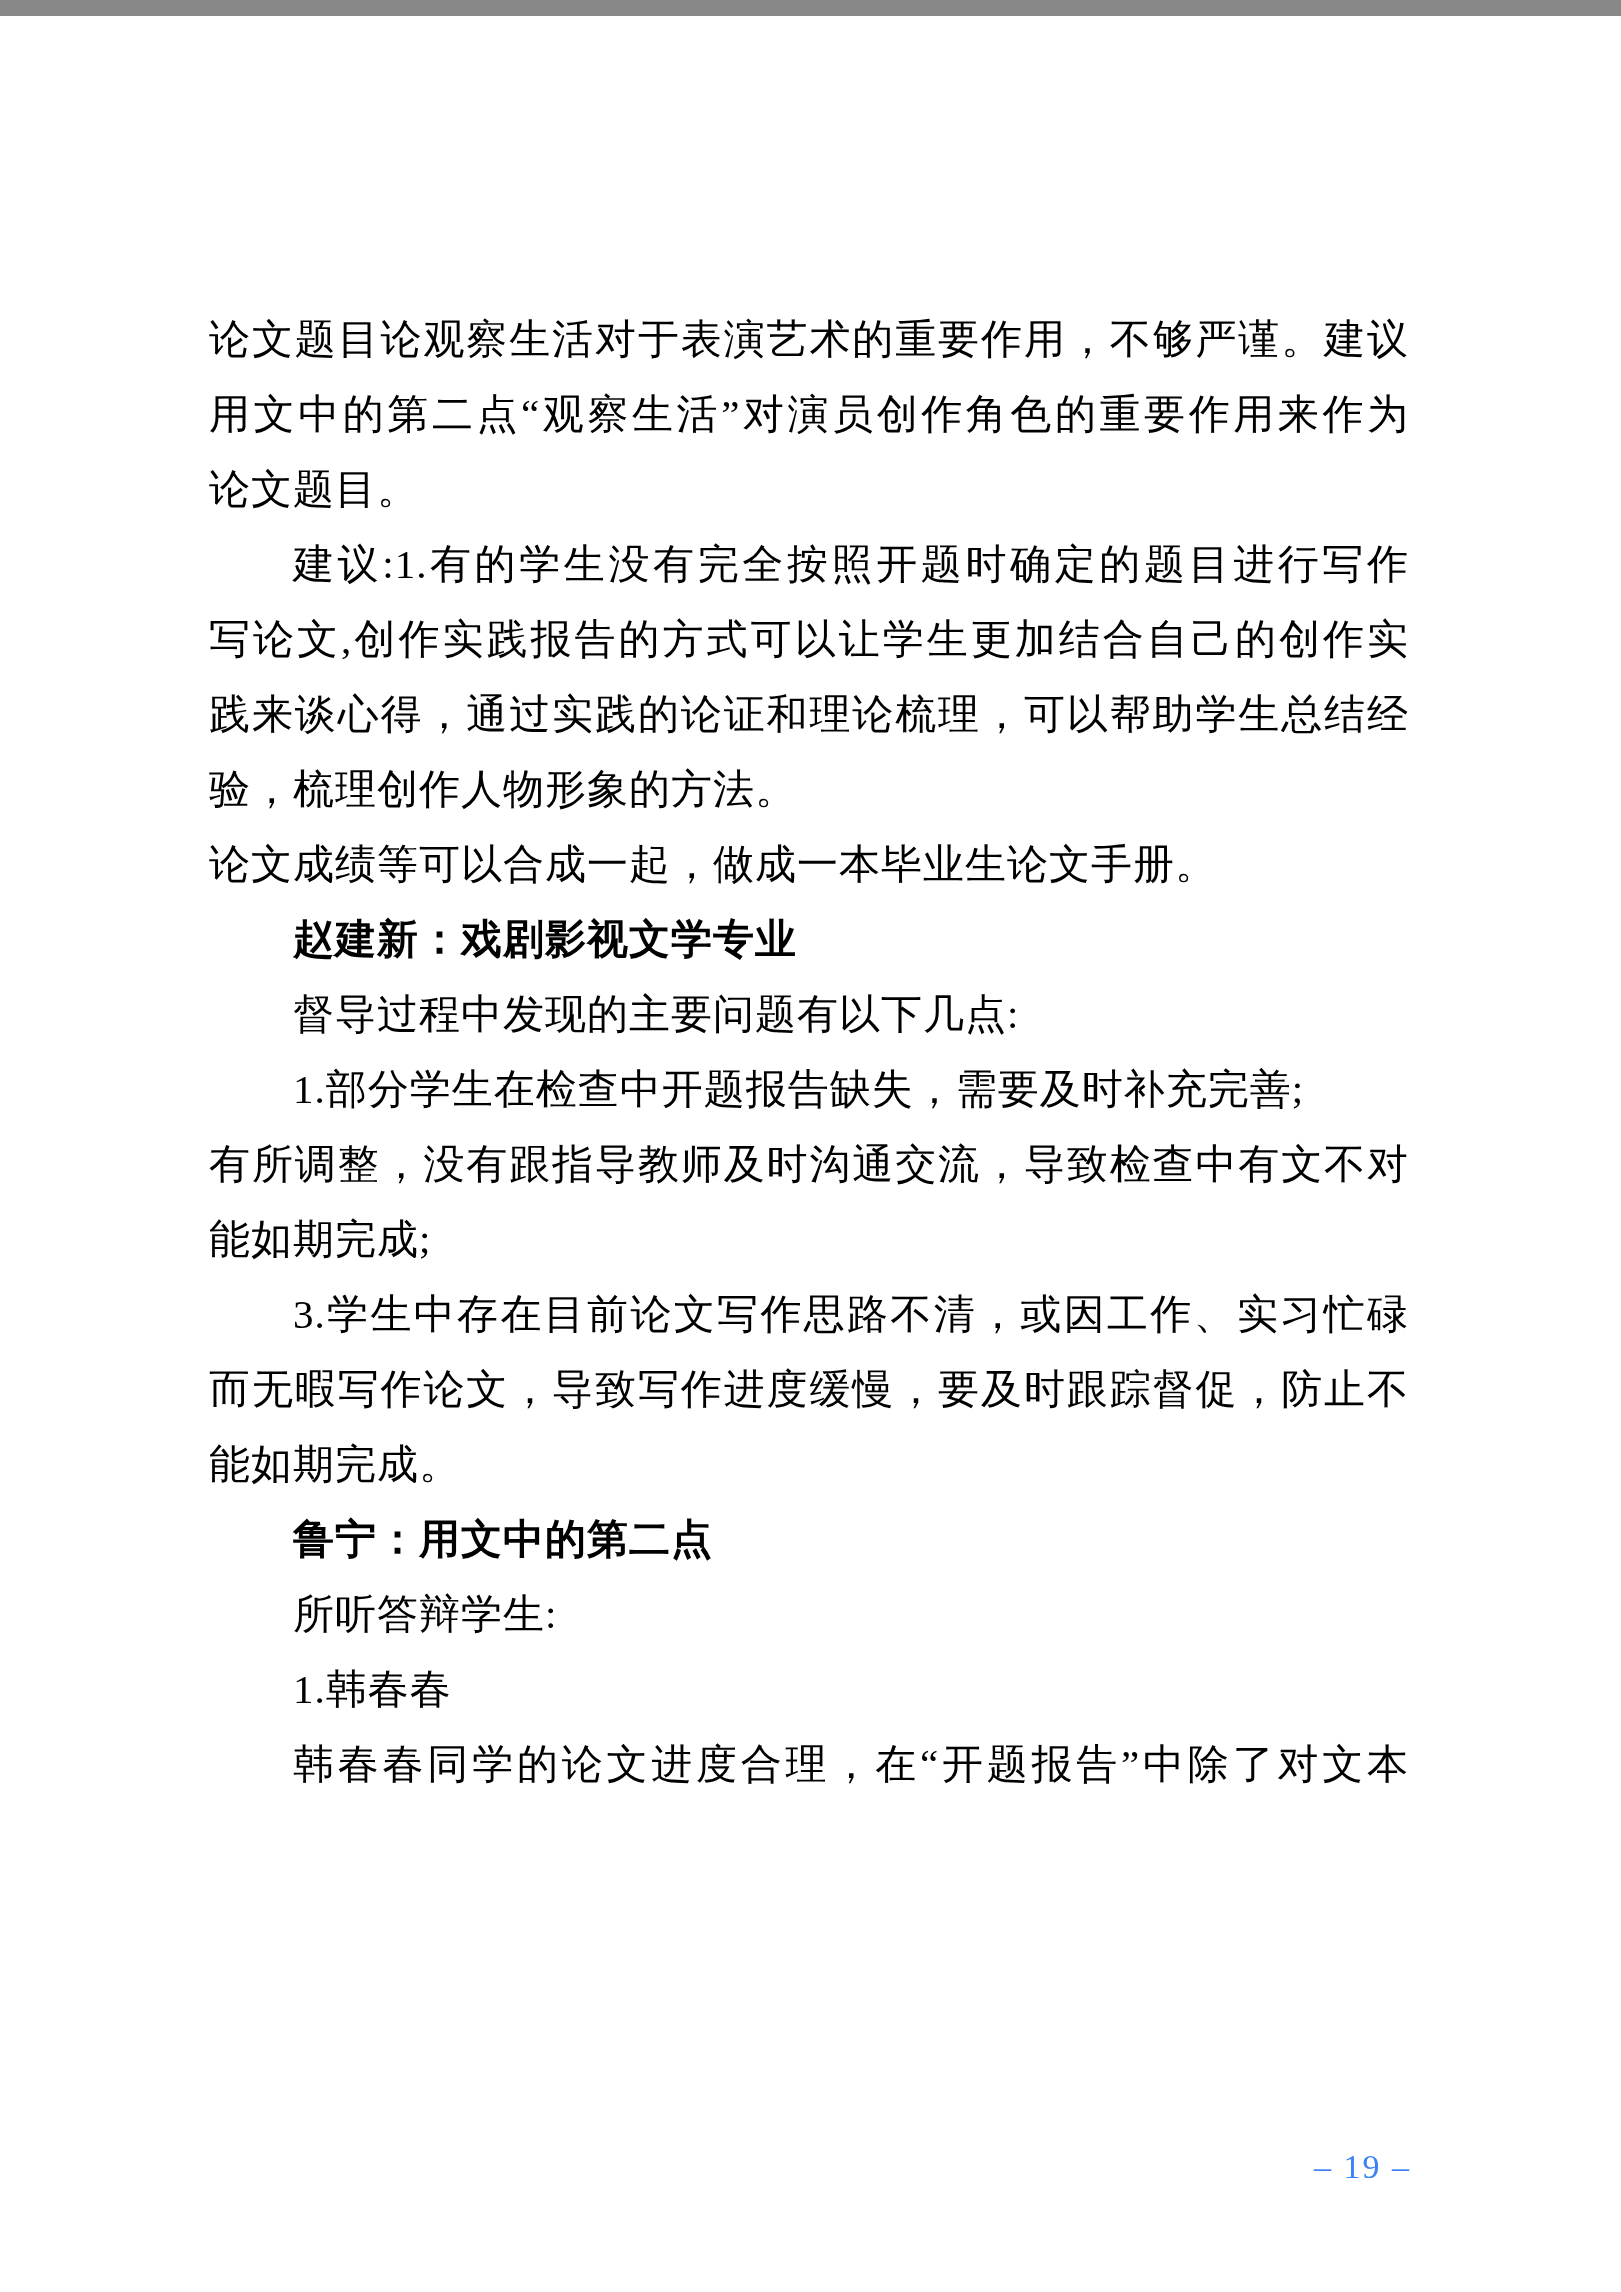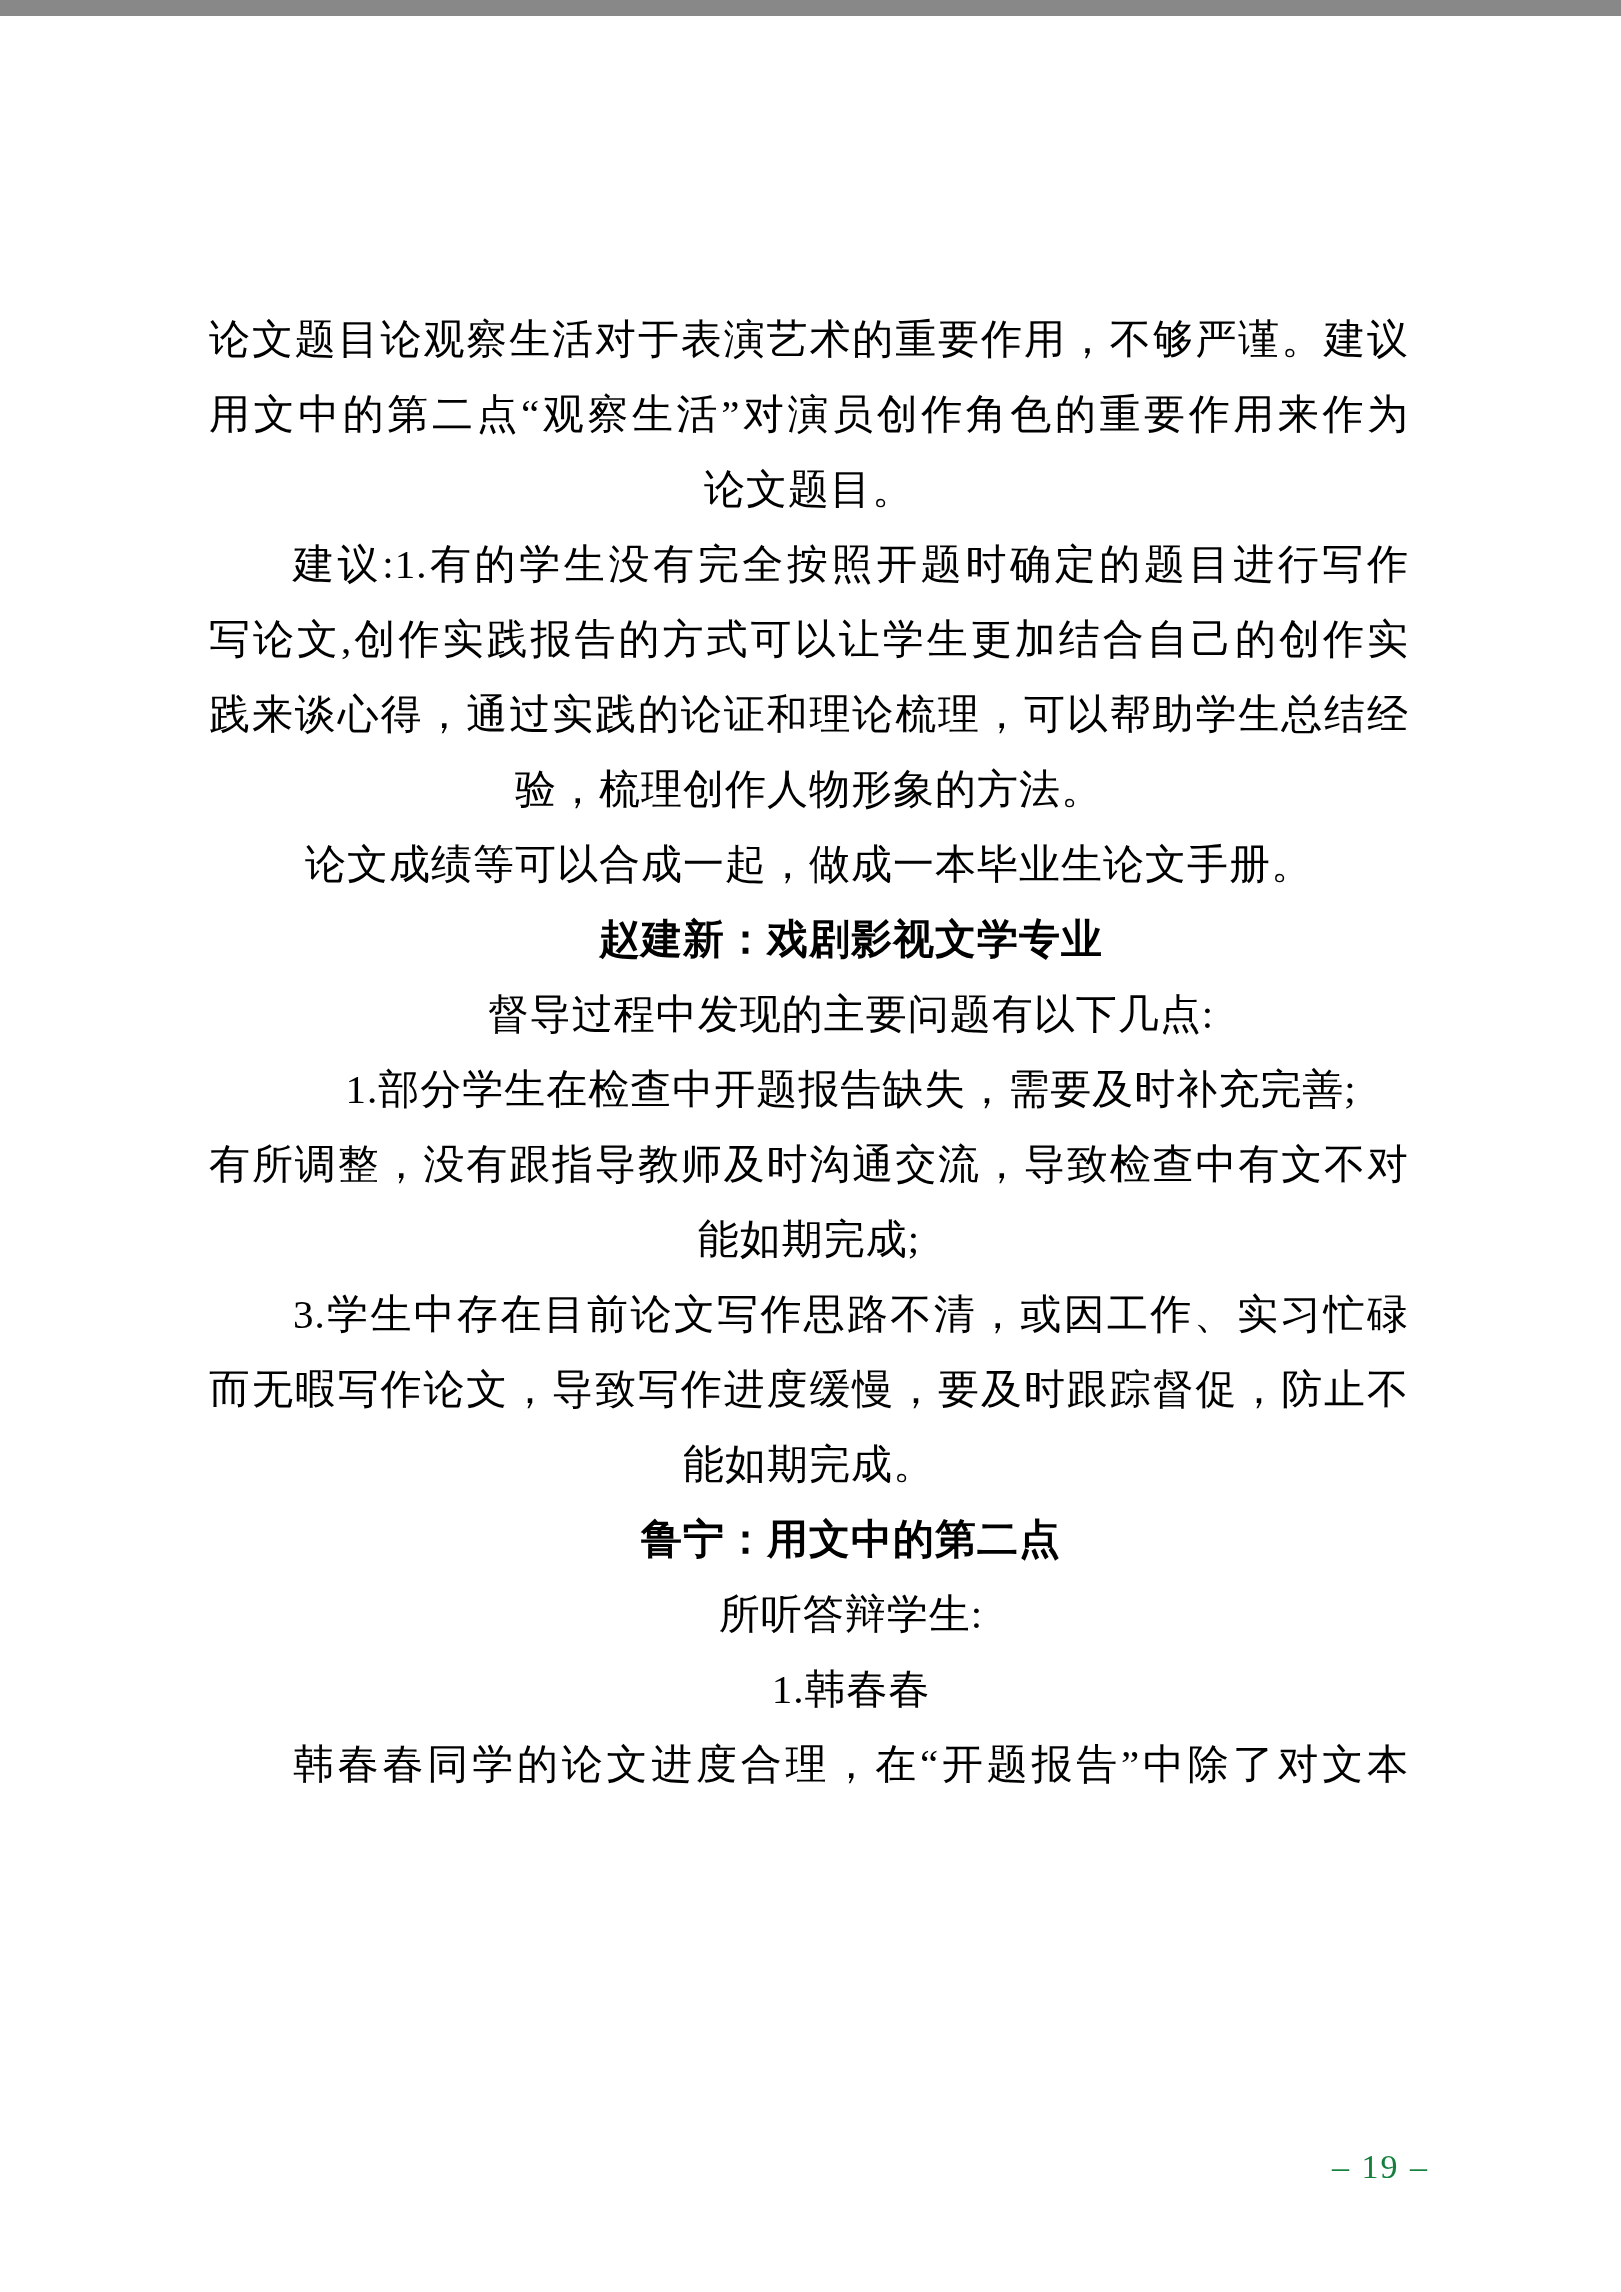--- a/index.html
+++ b/index.html
@@ -22,42 +22,42 @@
     left: 209px;
     top: 286px;
     width: 1200px;
   }
   .line {
     height: 75px;
     line-height: 75px;
     font-size: 41px;
     letter-spacing: 1px;
     white-space: nowrap;
-    text-align: center;
+    text-align: left;
   }
   .line.justify {
     white-space: normal;
     text-align: justify;
     text-align-last: justify;
     text-justify: inter-character;
   }
   .line.indent {
     text-indent: 84px;
   }
   .line.bold {
     font-weight: bold;
   }
   .page-number {
     position: absolute;
     top: 2129px;
-    right: 192px;
+    right: 210px;
     font-size: 34px;
     line-height: 43px;
     letter-spacing: 2px;
-    color: #15803d;
+    color: #3b82f6;
   }
 </style>
 </head>
 <body>
 
 <div class="page">
   <div class="doc-body">
       <div class="line justify">论文题目论观察生活对于表演艺术的重要作用，不够严谨。建议</div>
       <div class="line justify">用文中的第二点“观察生活”对演员创作角色的重要作用来作为</div>
       <div class="line">论文题目。</div>

